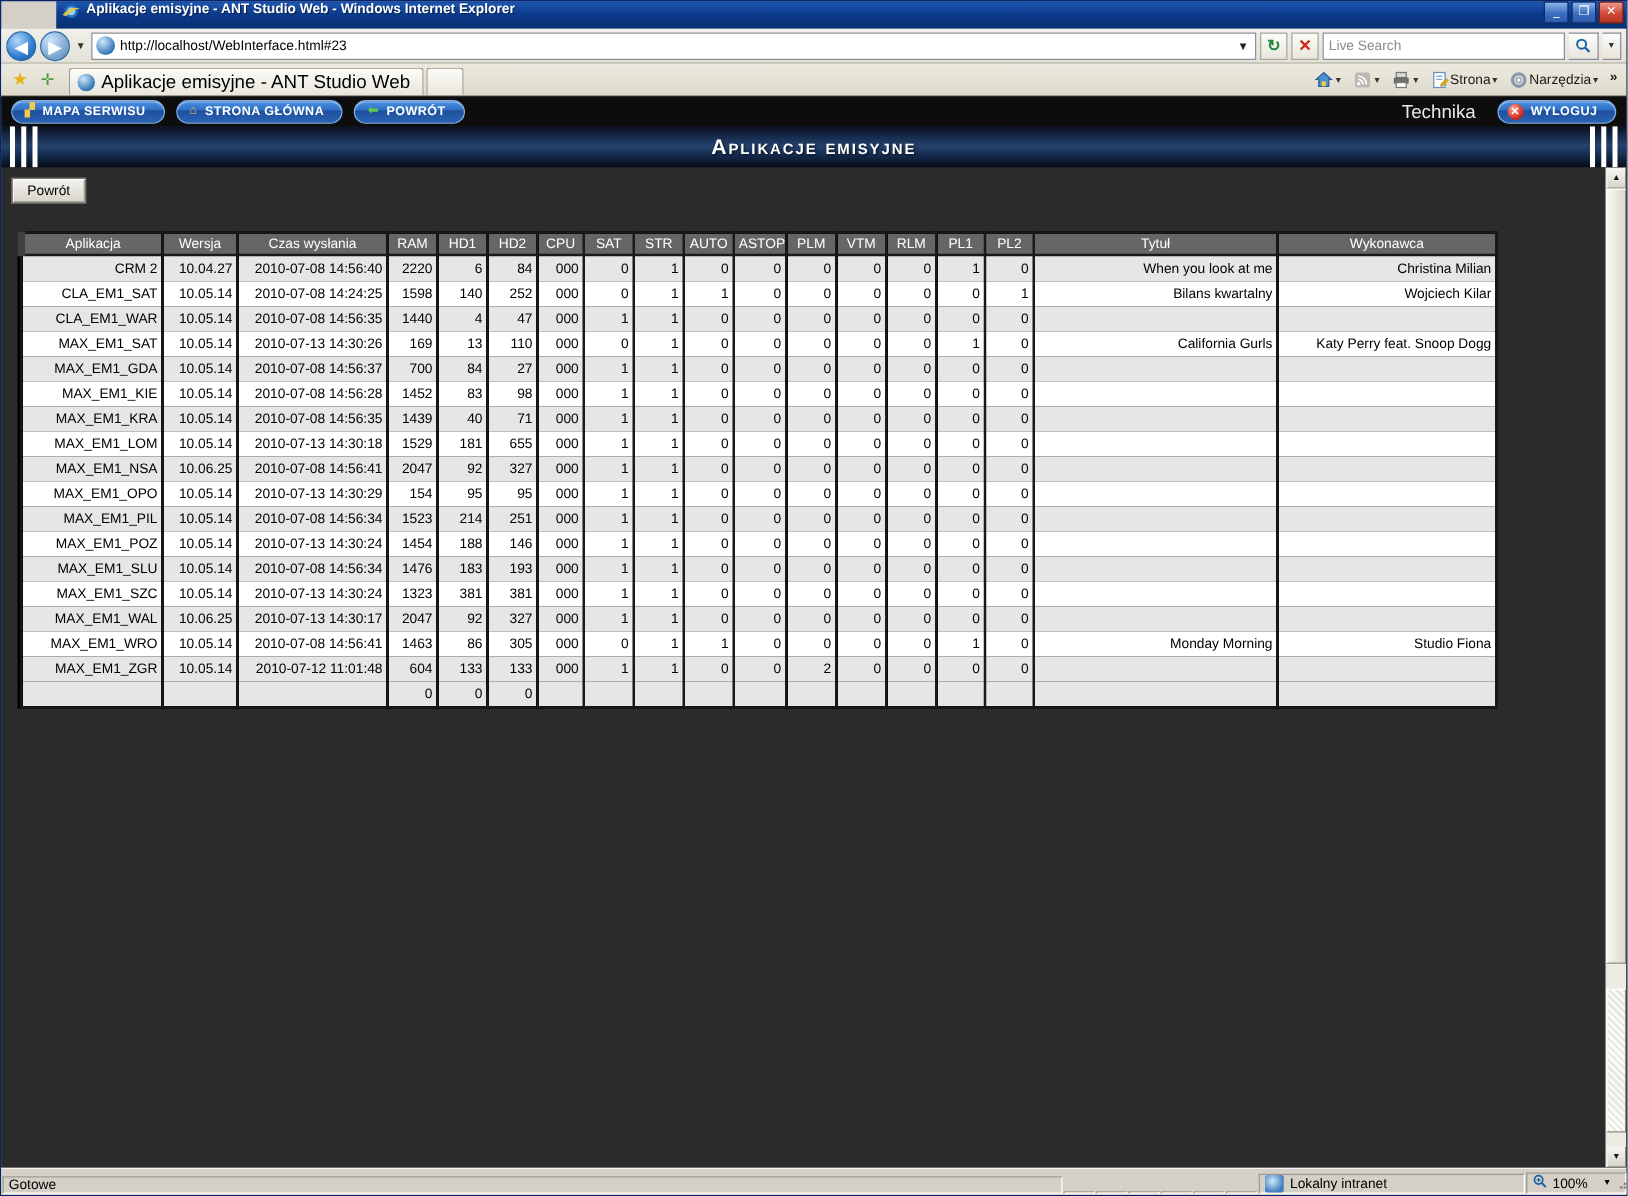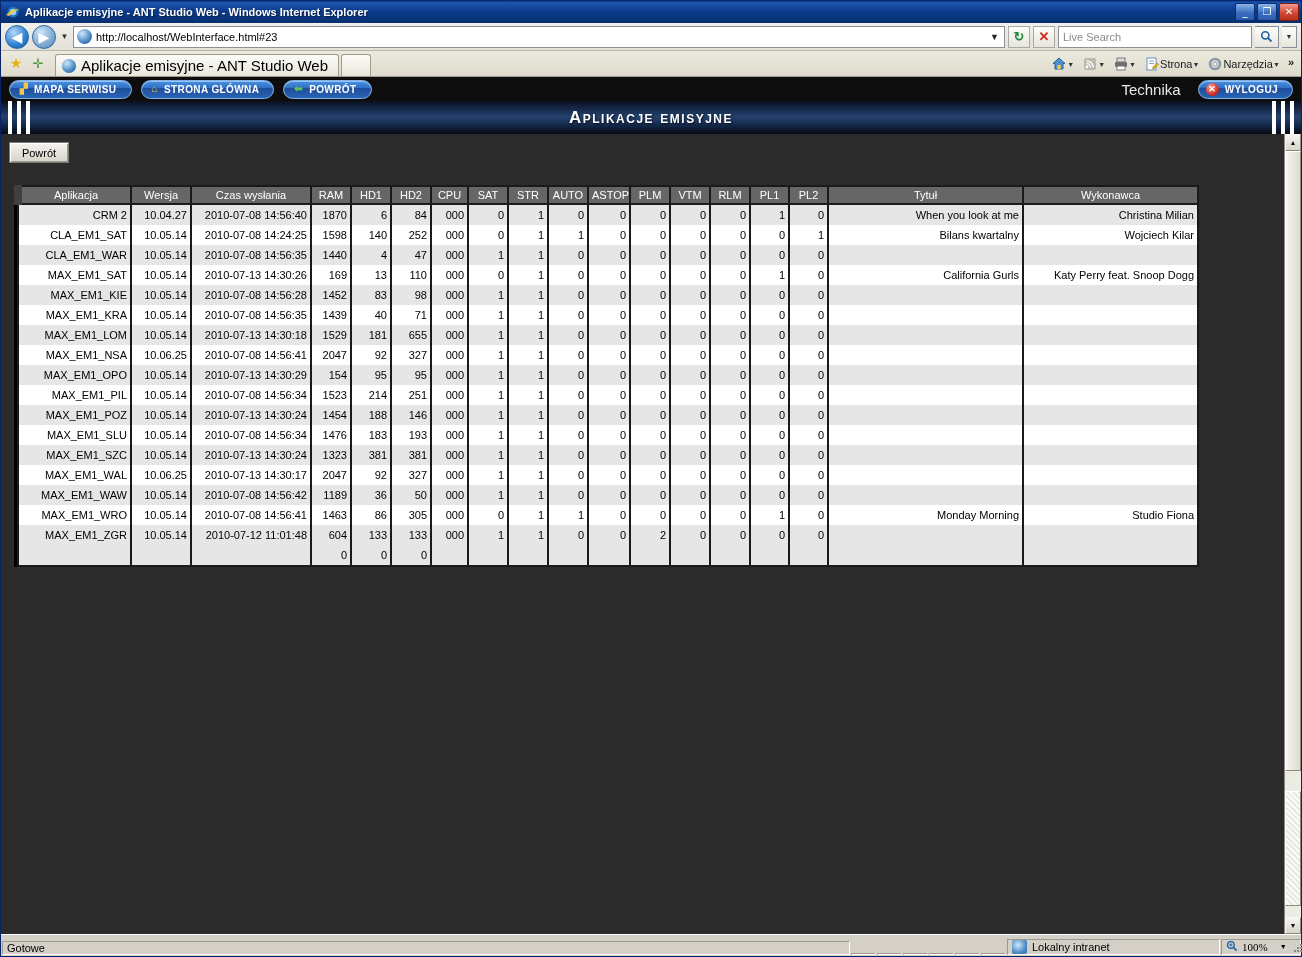--- a/index.html
+++ b/index.html
@@ -17,23 +17,24 @@
     background: #d4d0c8;
     border: 1px solid #0a246a;
     position: relative;
     display: flex; flex-direction: column;
   }
 
   
   #titlebar {
     height: 22px;
     background: linear-gradient(to bottom, #0a3d91 0%, #1c55ae 8%, #0c3b8c 45%, #07306f 100%);
-    display: flex; align-items: center;
+    display: flex; 
     padding: 0 2px 0 4px;
     flex: 0 0 auto;
+    margin-left: 44px;
   }
   #titlebar .ie-logo {
     width: 16px; height: 16px; margin-right: 4px;
     position: relative; flex: 0 0 auto;
   }
   #titlebar .title-text {
     color: #fff; font-size: 11px; font-weight: bold;
     white-space: nowrap; overflow: hidden;
     flex: 1 1 auto;
     text-shadow: 1px 1px 0 rgba(0,0,0,.4);
@@ -266,21 +267,21 @@
     font-weight: normal;
     font-size: 11px;
     height: 18px;
     text-align: center;
     border-right: 2px solid #1a1a1a;
     border-bottom: 2px solid #1a1a1a;
     padding: 0 3px;
     white-space: nowrap;
     overflow: hidden;
   }
-  table.grid th:first-child { border-left: 8px solid #404040; }
+  table.grid th:first-child { border-left: 6px solid #404040; }
   table.grid thead tr:first-child th { border-top: 2px solid #1a1a1a; }
   table.grid td {
     height: 20px;
     border-right: 2px solid #1a1a1a;
     padding: 0 3px;
     white-space: nowrap;
     overflow: hidden;
     text-align: right;
     font-size: 11px;
     line-height: 20px;
@@ -333,21 +334,21 @@
   .statuscell {
     border: 1px solid #9d9b91;
     border-right-color: #fff; border-bottom-color: #fff;
     background: #d4d0c8;
     display: flex; align-items: center;
     padding: 0 4px;
   }
   .statuscell.main { flex: 1 1 auto; min-width: 0; }
   .statuscell.tick { width: 25px; }
   .statuscell.zone { width: 213px; gap: 5px; }
-  .statuscell.zoom { width: 80px; gap: 4px; justify-content: flex-start; font-family: Liberation Serif, serif; }
+  .statuscell.zoom { width: 80px; gap: 4px; justify-content: flex-start; }
   .zonedot {
     width: 15px; height: 14px; flex: 0 0 auto;
     background: radial-gradient(circle at 40% 35%, #cfe8fb, #3e7fbd 70%);
     border-radius: 2px;
   }
   .resizegrip {
     width: 16px; display: flex; align-items: flex-end; justify-content: flex-end;
     padding: 0 1px 1px 0;
   }
   .magglass { color: #1e63a8; font-size: 11px; }
@@ -545,21 +546,21 @@
               <th>PL2</th>
               <th>Tytuł</th>
               <th>Wykonawca</th>
             </tr>
           </thead>
           <tbody id="tbody">
               <tr>
                 <td>CRM 2</td>
                 <td>10.04.27</td>
                 <td>2010-07-08 14:56:40</td>
-                <td>1870</td>
+                <td>2220</td>
                 <td>6</td>
                 <td>84</td>
                 <td>000</td>
                 <td>0</td>
                 <td>1</td>
                 <td>0</td>
                 <td>0</td>
                 <td>0</td>
                 <td>0</td>
                 <td>0</td>
@@ -620,20 +621,40 @@
                 <td>1</td>
                 <td>0</td>
                 <td>0</td>
                 <td>0</td>
                 <td>0</td>
                 <td>0</td>
                 <td>1</td>
                 <td>0</td>
                 <td>California Gurls</td>
                 <td>Katy Perry feat. Snoop Dogg</td>
+              </tr>
+              <tr>
+                <td>MAX_EM1_GDA</td>
+                <td>10.05.14</td>
+                <td>2010-07-08 14:56:37</td>
+                <td>700</td>
+                <td>84</td>
+                <td>27</td>
+                <td>000</td>
+                <td>1</td>
+                <td>1</td>
+                <td>0</td>
+                <td>0</td>
+                <td>0</td>
+                <td>0</td>
+                <td>0</td>
+                <td>0</td>
+                <td>0</td>
+                <td></td>
+                <td></td>
               </tr>
               <tr>
                 <td>MAX_EM1_KIE</td>
                 <td>10.05.14</td>
                 <td>2010-07-08 14:56:28</td>
                 <td>1452</td>
                 <td>83</td>
                 <td>98</td>
                 <td>000</td>
                 <td>1</td>
@@ -808,40 +829,20 @@
                 <td></td>
                 <td></td>
               </tr>
               <tr>
                 <td>MAX_EM1_WAL</td>
                 <td>10.06.25</td>
                 <td>2010-07-13 14:30:17</td>
                 <td>2047</td>
                 <td>92</td>
                 <td>327</td>
-                <td>000</td>
-                <td>1</td>
-                <td>1</td>
-                <td>0</td>
-                <td>0</td>
-                <td>0</td>
-                <td>0</td>
-                <td>0</td>
-                <td>0</td>
-                <td>0</td>
-                <td></td>
-                <td></td>
-              </tr>
-              <tr>
-                <td>MAX_EM1_WAW</td>
-                <td>10.05.14</td>
-                <td>2010-07-08 14:56:42</td>
-                <td>1189</td>
-                <td>36</td>
-                <td>50</td>
                 <td>000</td>
                 <td>1</td>
                 <td>1</td>
                 <td>0</td>
                 <td>0</td>
                 <td>0</td>
                 <td>0</td>
                 <td>0</td>
                 <td>0</td>
                 <td>0</td>

